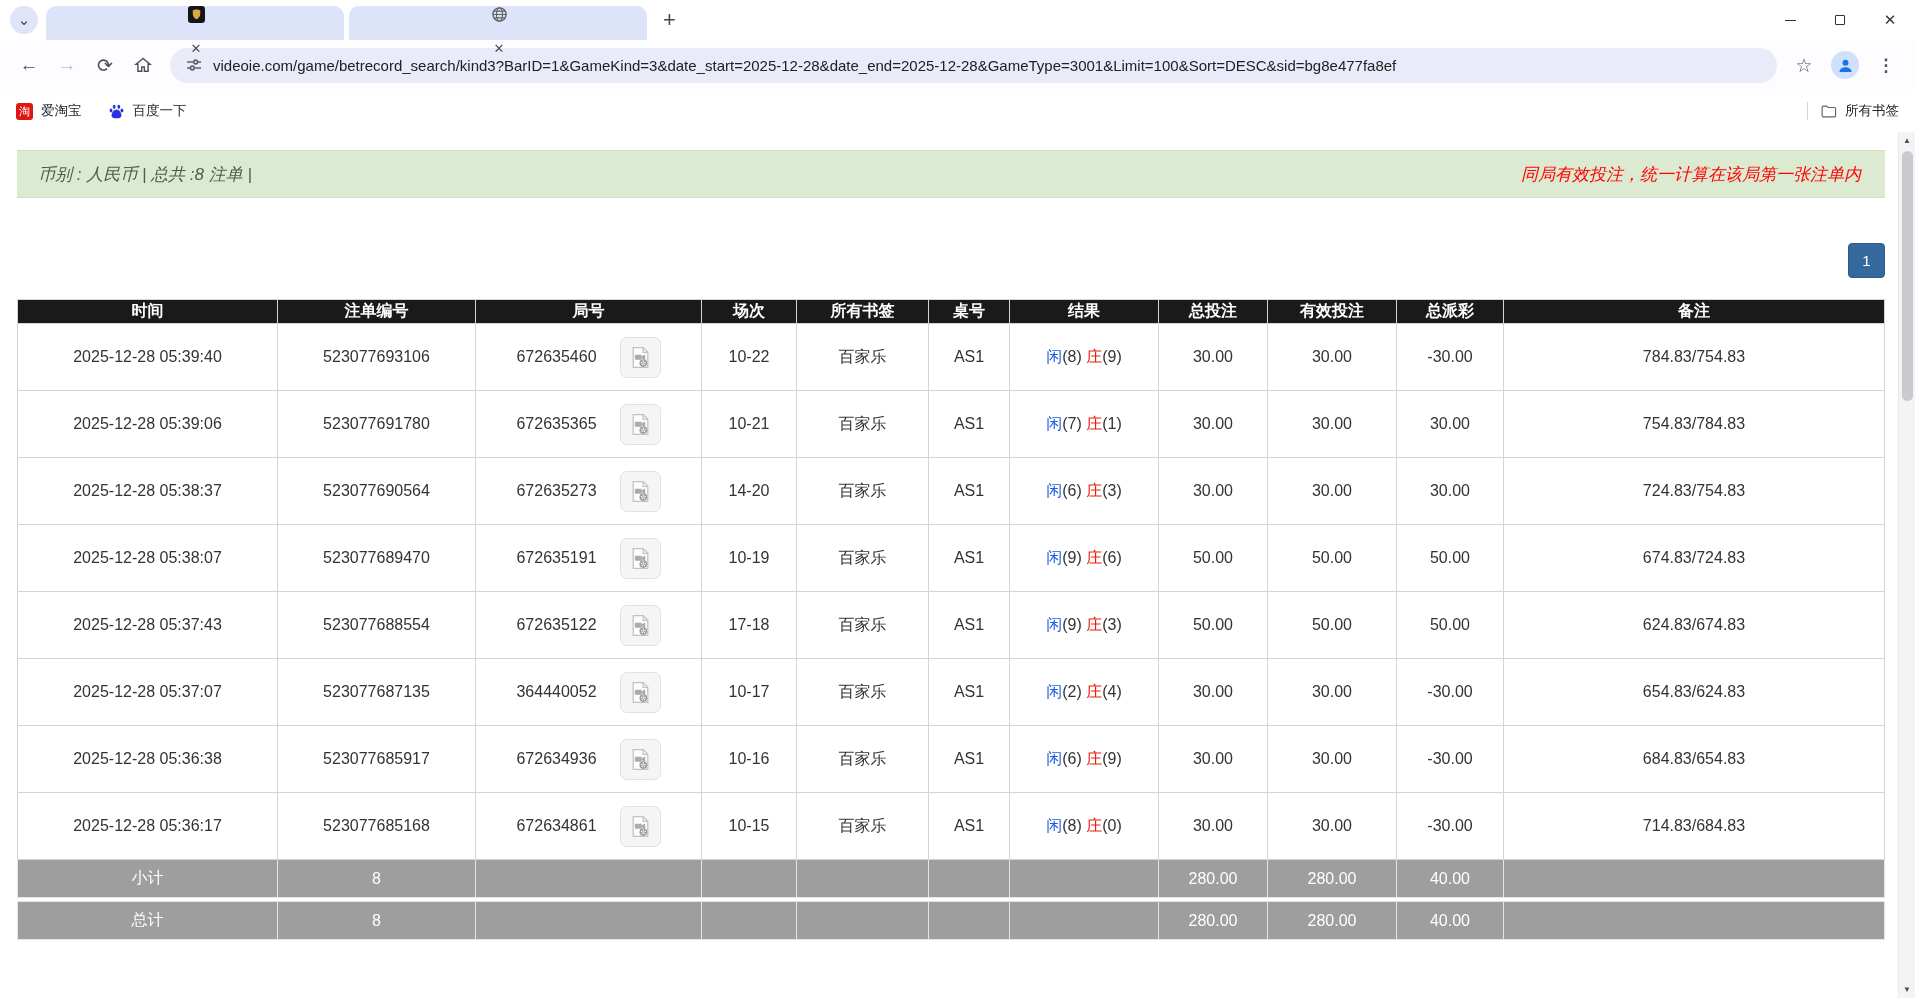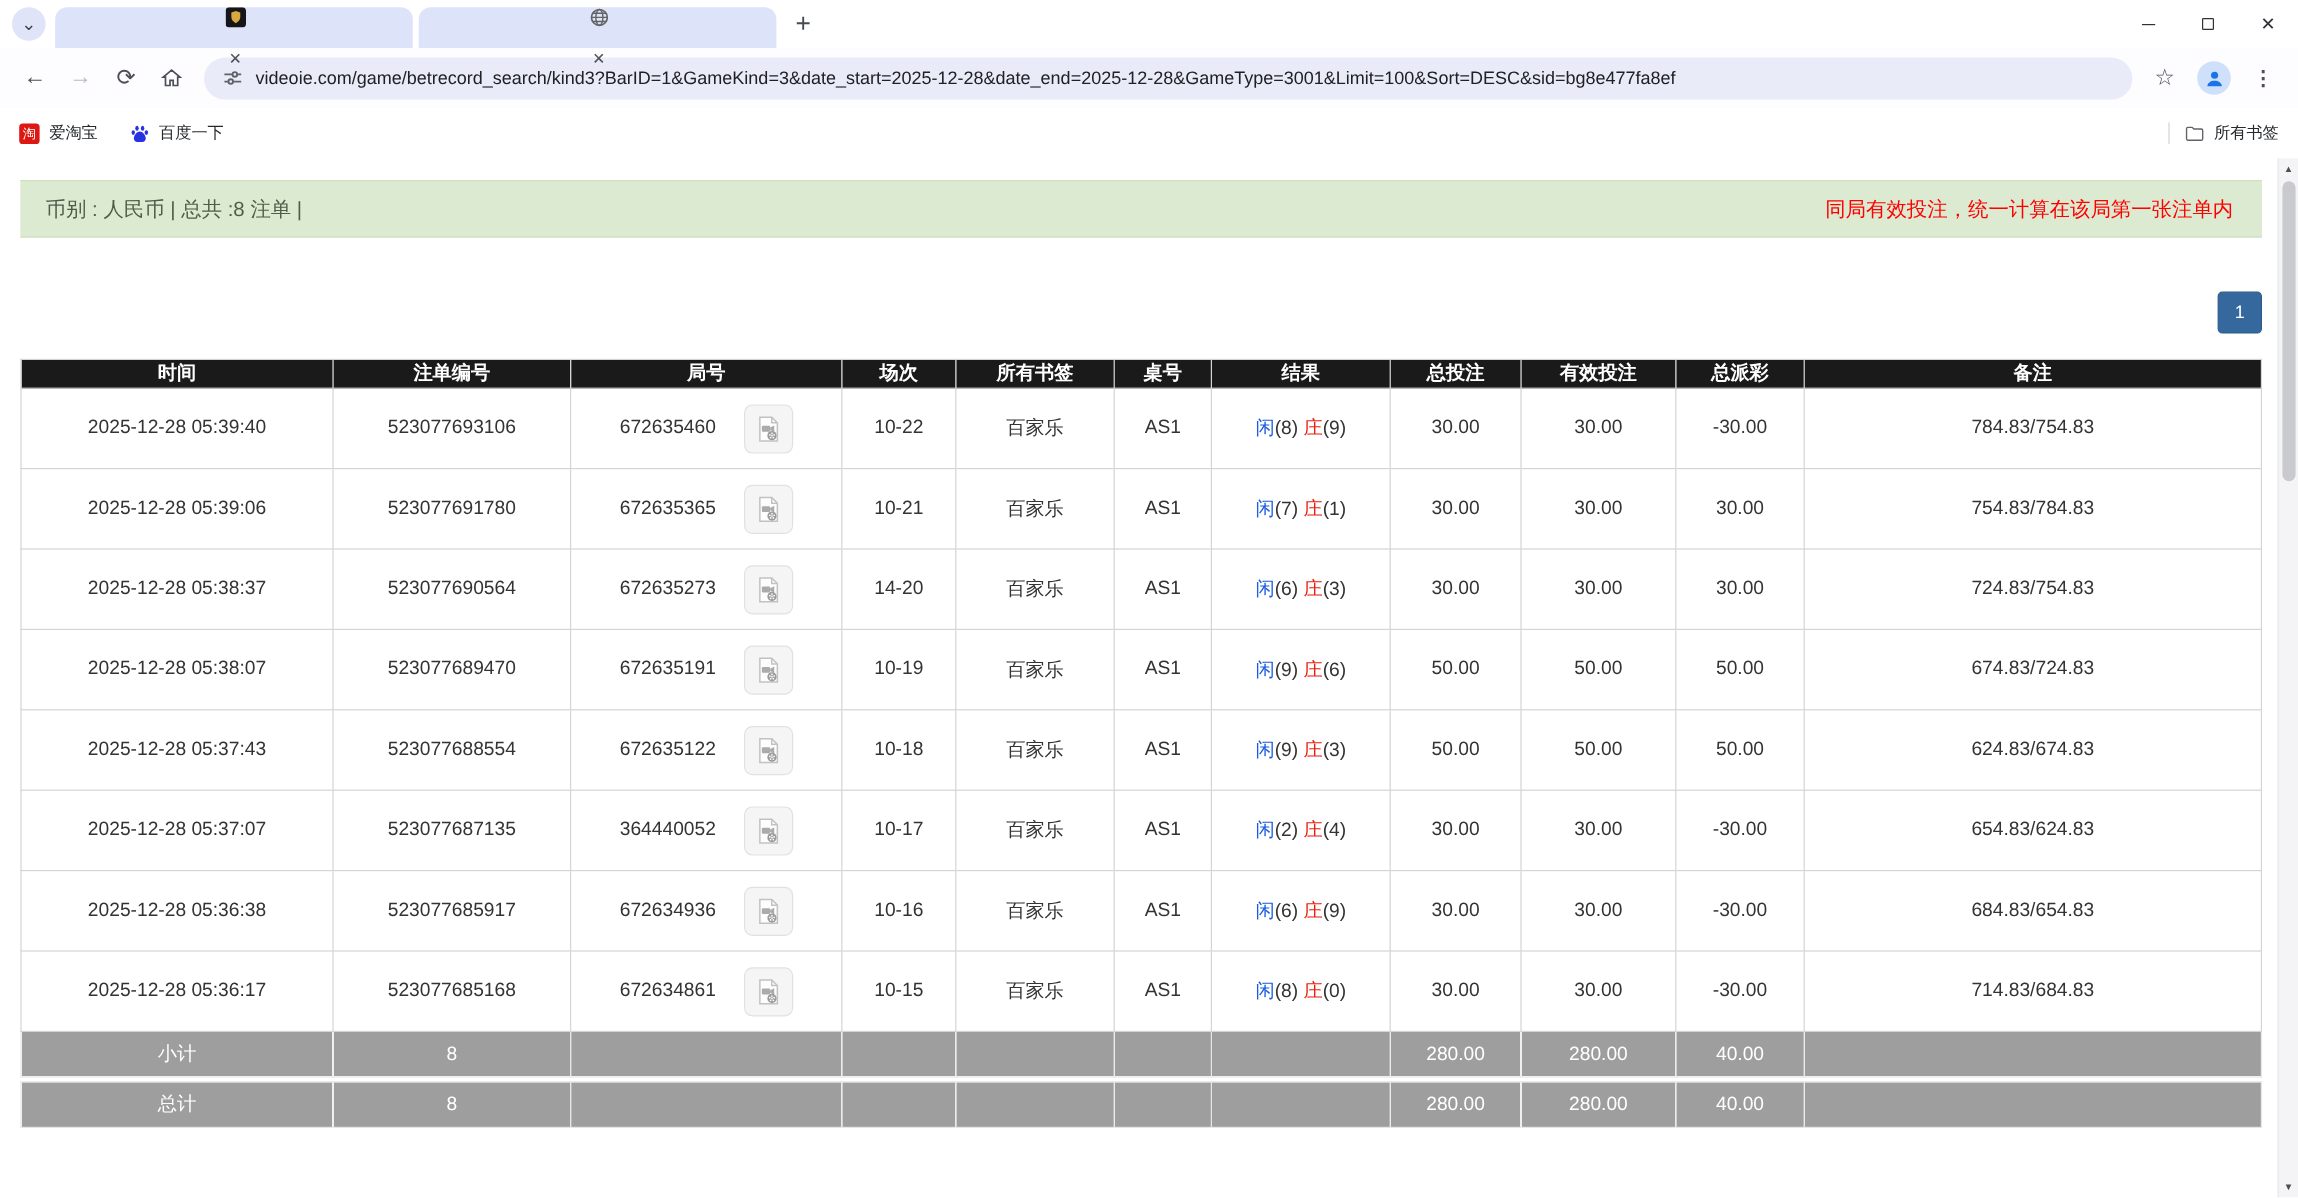--- a/index.html
+++ b/index.html
@@ -46,21 +46,21 @@
   .bm { display:flex; align-items:center; gap:8px; font-size:13.5px; color:#24292e; cursor:pointer; }
   .taobao-badge { width:17px; height:17px; background:#dd1712; color:#fff; border-radius:3px;
                   font-size:11px; display:flex; align-items:center; justify-content:center; }
   .bm-right { margin-left:auto; display:flex; gap:12px; }
   .bm-divider { width:1px; height:18px; background:#d5d5d5; }
 
   
   .page { position:relative; height:866px; background:#fff; padding:18px 30px 0 17px; }
   .banner { height:48px; background:#dbead0; border-top:1px solid #cde0bf;
             border-bottom:1px solid #cde0bf; display:flex; align-items:center;
-            justify-content:space-between; padding:0 24px 0 21px; }
+            justify-content:space-between; padding:0 24px 0 21px;font-style:italic; }
   .banner-left  { color:#4e5d4a; font-size:17px; }
   .banner-right { color:#ff0000; font-size:17px; }
 
   .pager { margin-top:45px; height:35px; display:flex; justify-content:flex-end; }
   .page-btn { width:37px; height:35px; background:#35689d; color:#fff; border:1px solid #2d5a8c;
               border-radius:4px; font-size:15px; cursor:pointer; font-family:inherit; }
 
   .bet-table { width:100%; margin-top:21px; border-collapse:collapse; table-layout:fixed;
                text-align:center; }
   .bet-table th { background:#1a1a1a; color:#fff; font-size:16px; font-weight:bold;
@@ -350,21 +350,21 @@
     <path d="M13.2 10.8l3.3-1.7v5.3l-3.3-1.7z" fill="#ababab"></path>
     <circle cx="14.7" cy="17.3" r="3.7" fill="#9b9b9b"></circle>
     <circle cx="14.7" cy="17.3" r="0.7" fill="#fff"></circle>
     <circle cx="14.7" cy="15.4" r="0.7" fill="#fff"></circle>
     <circle cx="13" cy="16.7" r="0.7" fill="#fff"></circle>
     <circle cx="16.4" cy="16.7" r="0.7" fill="#fff"></circle>
     <circle cx="13.6" cy="18.8" r="0.7" fill="#fff"></circle>
     <circle cx="15.8" cy="18.8" r="0.7" fill="#fff"></circle>
   </svg>
 </button></td>
-          <td>10-18</td>
+          <td>17-18</td>
           <td>百家乐</td>
           <td>AS1</td>
           <td class="result-cell"><span class="c-blue">闲</span><span class="c-dark">(9)</span> <span class="c-red">庄</span><span class="c-dark">(3)</span></td>
           <td class="c-blue">50.00</td>
           <td>50.00</td>
           <td class="">50.00</td>
           <td>624.83/674.83</td>
         </tr>
         <tr class="data-row">
           <td>2025-12-28 05:37:07</td>

